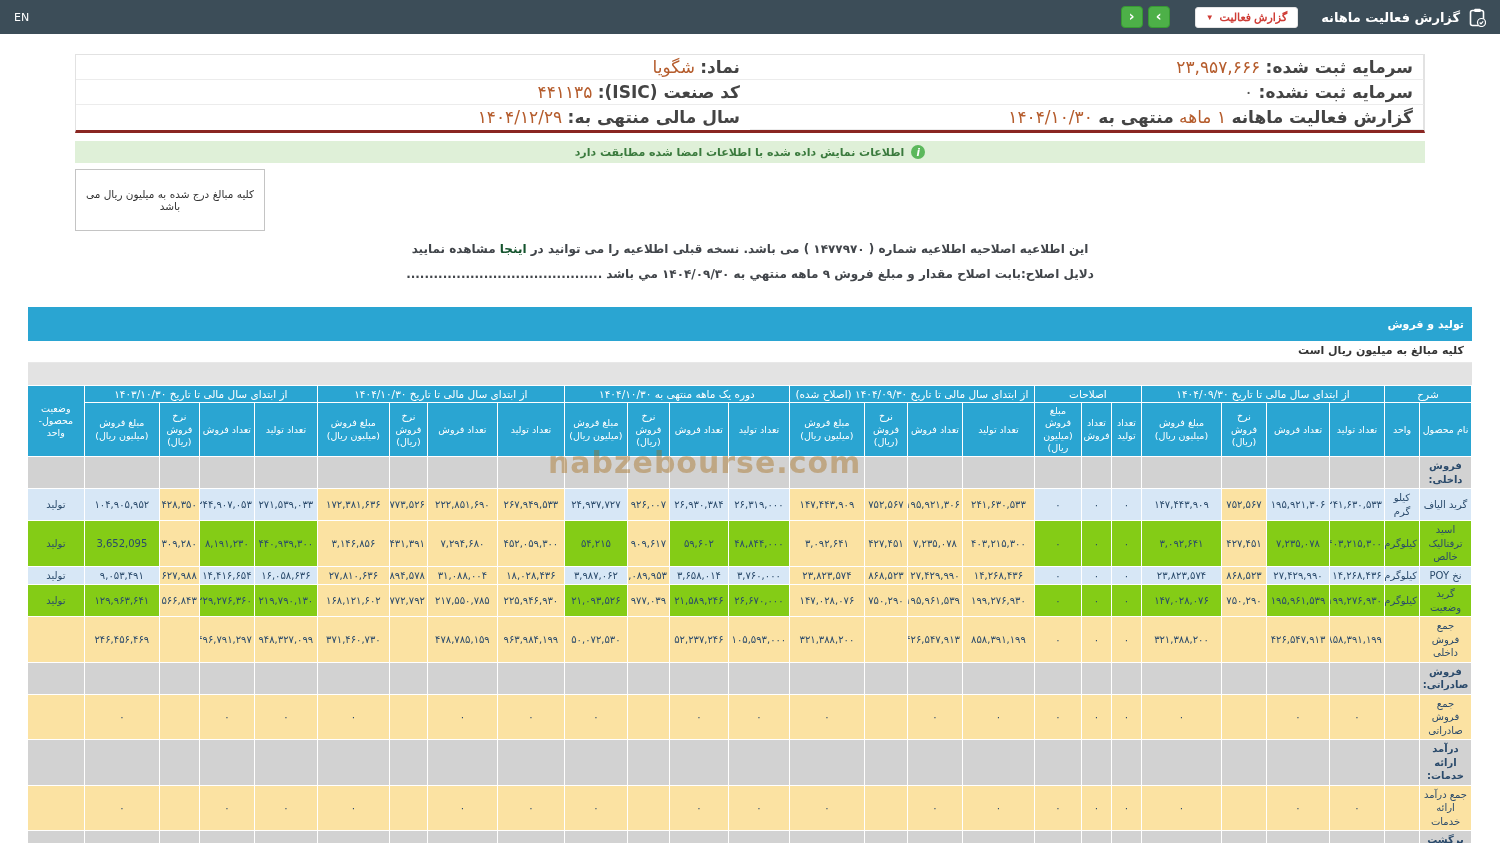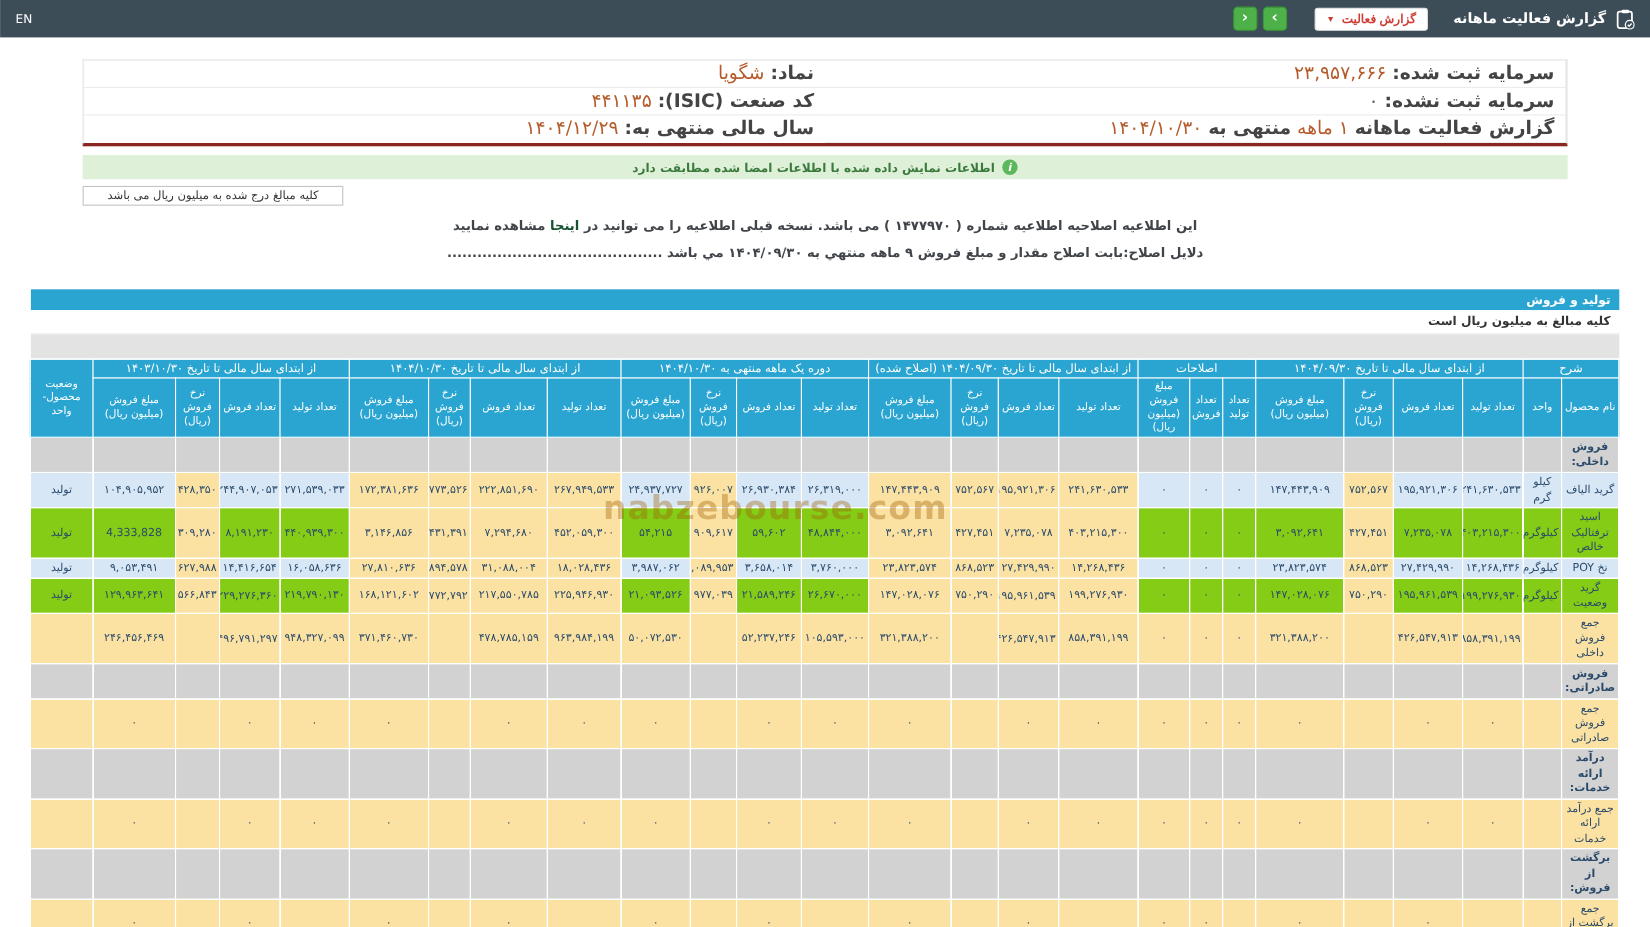--- a/index.html
+++ b/index.html
@@ -44,31 +44,31 @@
     font-size:11px; font-weight:bold; height:22px;
     display:flex; align-items:center; justify-content:center; gap:7px;
   }
   .okbar .i-ic {
     width:14px; height:14px; border-radius:50%; background:#5cb85c; color:#fff;
     font-size:10px; font-weight:bold; display:inline-flex; align-items:center; justify-content:center;
     font-style:italic;
   }
   .unitbox-row { margin:6px 75px 0 75px; }
   .unitbox {
-    width:237px; margin:0 auto 0 0; border:1px solid #c4c4c4; background:#fff;
-    font-size:10.5px; color:#333; text-align:center; padding:2px 8px;
+    width:190px; margin:0 auto 0 0; border:1px solid #c4c4c4; background:#fff;
+    font-size:10.5px; color:#333; text-align:center; padding:18px 8px;
   }
   .amend { text-align:center; margin-top:11px; font-size:12px; font-weight:bold; color:#41454a; }
   .amend + .amend { }
   .amend a { color:#14532d; text-decoration:none; cursor:pointer; }
 
   
   .secbar {
     margin:0 28px; background:#2aa5d2; color:#fff; font-weight:bold;
-    font-size:11px; padding:2px 8px; height:19px; display:flex; align-items:center;
+    font-size:11px; padding:2px 8px; height:34px; display:flex; align-items:center;
   }
   .mt28 { margin-top:26px; }
   .notebar {
     margin:0 28px; background:#fff; border-bottom:1px solid #e8e8e8;
     font-size:11px; font-weight:bold; color:#333; padding:3px 8px; height:22px;
   }
   .band { margin:0 28px; height:22px; background:#e3e3e3; }
 
   
   table.dt { border-collapse:collapse; table-layout:fixed; width:1444px; margin:0 28px; background:#fff; }
@@ -312,21 +312,21 @@
         <td class="sb">۵۹,۶۰۲</td>
         <td class="yl">۹۰۹,۶۱۷</td>
         <td class="sb">۵۴,۲۱۵</td>
         <td class="yl">۴۵۲,۰۵۹,۳۰۰</td>
         <td class="yl">۷,۲۹۴,۶۸۰</td>
         <td class="yl">۴۳۱,۳۹۱</td>
         <td class="yl">۳,۱۴۶,۸۵۶</td>
         <td class="sb">۴۴۰,۹۳۹,۳۰۰</td>
         <td class="sb">۸,۱۹۱,۲۳۰</td>
         <td class="yl">۳۰۹,۲۸۰</td>
-        <td class="sb">4,333,828</td>
+        <td class="sb">3,652,095</td>
         <td class="sb">تولید</td>
       </tr>
       <tr>
         <td class="sa">نخ POY</td>
         <td class="sa">کیلوگرم</td>
         <td class="sa">۱۴,۲۶۸,۴۳۶</td>
         <td class="sa">۲۷,۴۲۹,۹۹۰</td>
         <td class="yl">۸۶۸,۵۲۳</td>
         <td class="sa">۲۳,۸۲۳,۵۷۴</td>
         <td class="sa">۰</td>

